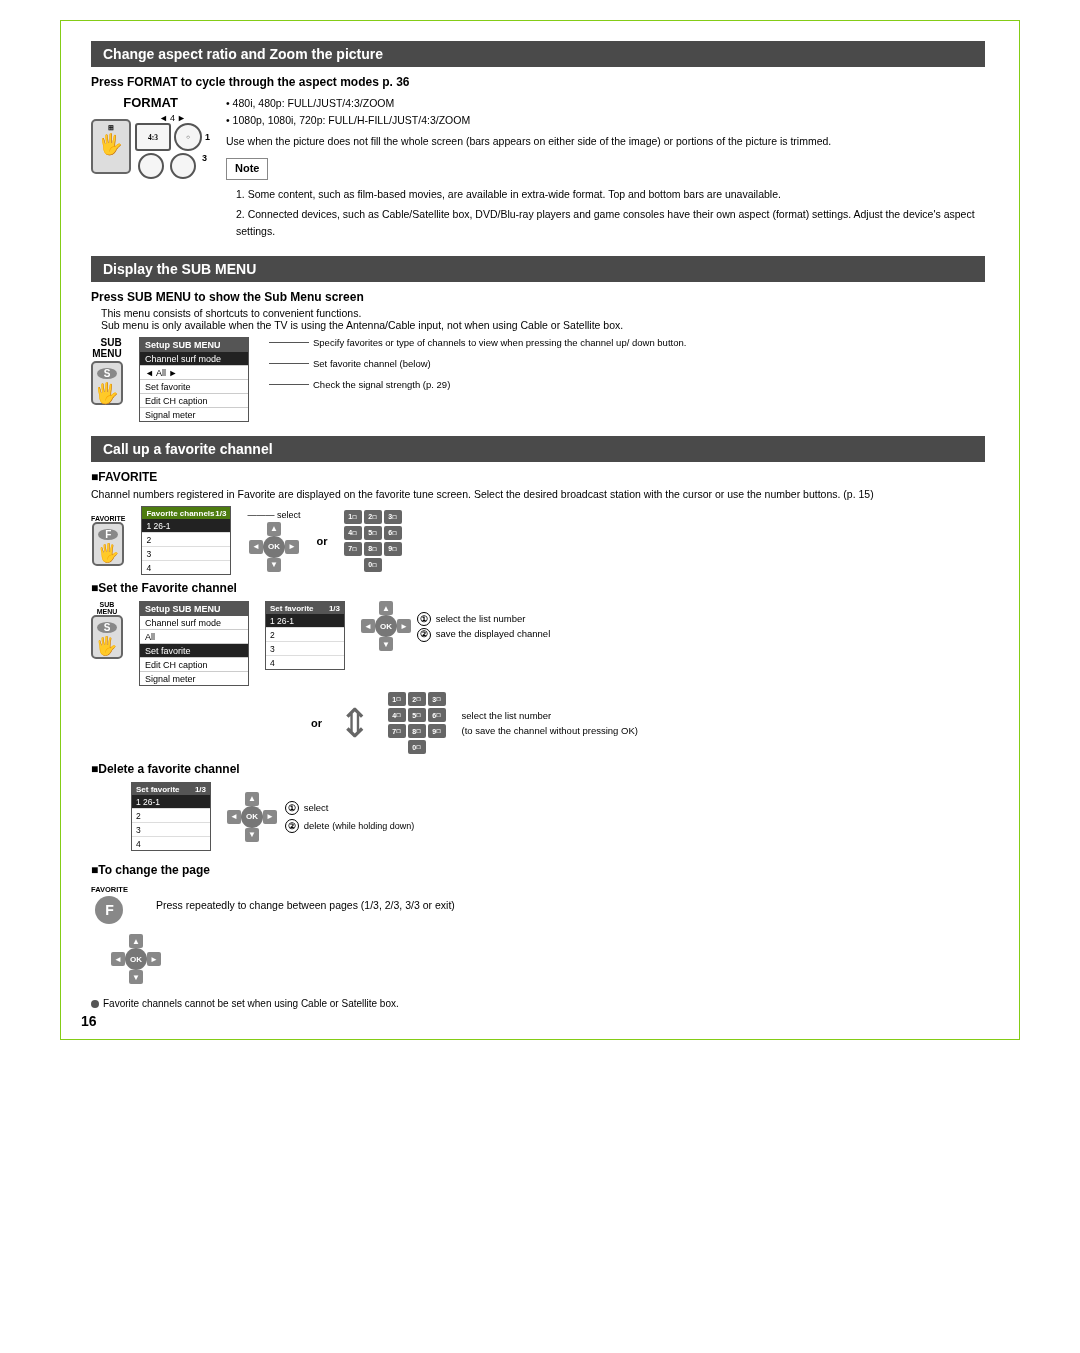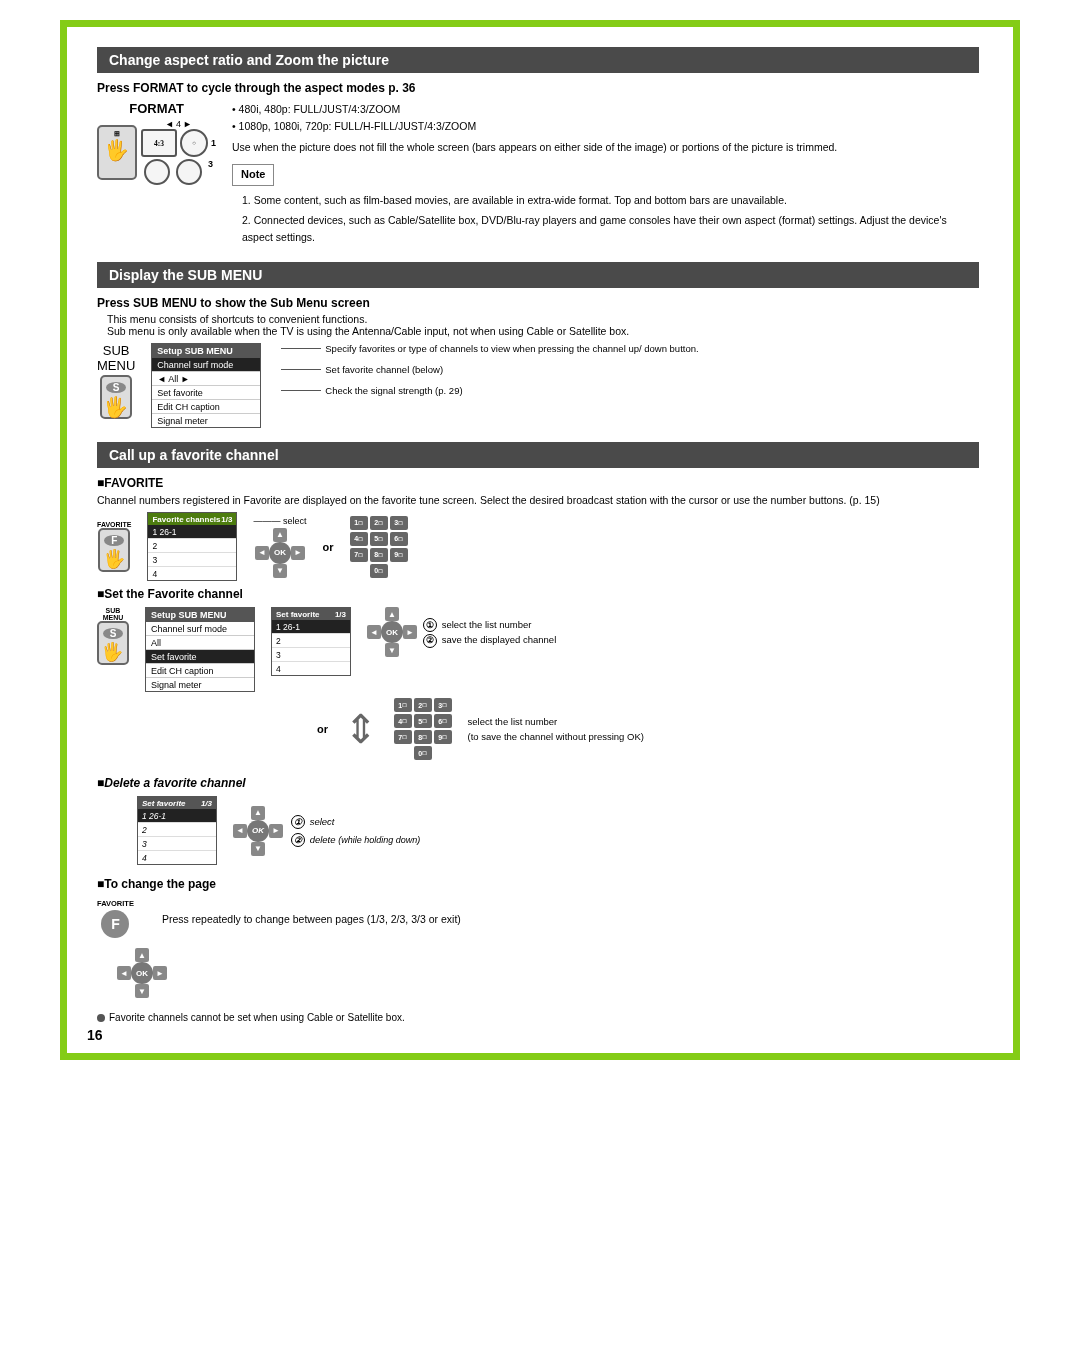--- a/index.html
+++ b/index.html
@@ -7,21 +7,21 @@
       font-family: Arial, Helvetica, sans-serif;
       font-size: 11px;
       background: #fff;
       color: #000;
       width: 1080px;
       min-height: 1353px;
       padding: 20px 60px 30px 60px;
     }
 
     .page-container {
-      border: 7px solid #84cc16;
+      border: 1px solid #84cc16;
       padding: 20px 34px 30px 30px;
       position: relative;
     }
 
     
     .section-header {
       background: #4a4a4a;
       color: #fff;
       font-size: 14px;
       font-weight: bold;
@@ -383,21 +383,21 @@
   <div class="section">
     <div class="section-header">Display the SUB MENU</div>
 
     <div class="bold-bullet">Press SUB MENU to show the Sub Menu screen</div>
     <div style="font-size:10.5px;margin-left:10px;">This menu consists of shortcuts to convenient functions.</div>
     <div style="font-size:10.5px;margin-left:10px;margin-bottom:5px;">Sub menu is only available when the TV is using the Antenna/Cable input, not when using Cable or Satellite box.</div>
 
     <div class="diagram-row" style="align-items:flex-start;">
 
       <div style="display:flex;flex-direction:column;align-items:center;gap:2px;">
-        <span style="font-size:13px;font-weight:normal;white-space:pre-line;text-align:center;">SUB
+        <span style="font-size:10px;font-weight:bold;white-space:pre-line;text-align:right;">SUB
 MENU</span>
         <div class="sub-remote">
           <div class="sub-btn">S</div>
           <div style="font-size:20px;margin-top:2px;">🖐</div>
         </div>
       </div>
 
       <div class="menu-box">
         <div class="menu-title">Setup SUB MENU</div>
         <div class="menu-item menu-item-highlight">Channel surf mode</div>
@@ -568,21 +568,21 @@
             <div class="num-btn">0<sub style="font-size:5px">☐</sub></div>
           </div>
         </div>
         <div style="font-size:9.5px;line-height:1.6;">
           <div>select the list number</div>
           <div>(to save the channel without pressing OK)</div>
         </div>
       </div>
     </div>
 
-    <div style="margin-top:16px;font-style:italic;">
+    <div style="margin-top:8px;">
       <div class="bold-bullet">■Delete a favorite channel</div>
 
       <div class="diagram-row" style="margin-top:6px;align-items:center;">
 
         <div class="set-fav-box" style="margin-left:40px;">
           <div class="set-fav-title">
             <span>Set favorite</span>
             <span>1/3</span>
           </div>
           <div class="set-fav-item set-fav-item-hl">1  26-1</div>

